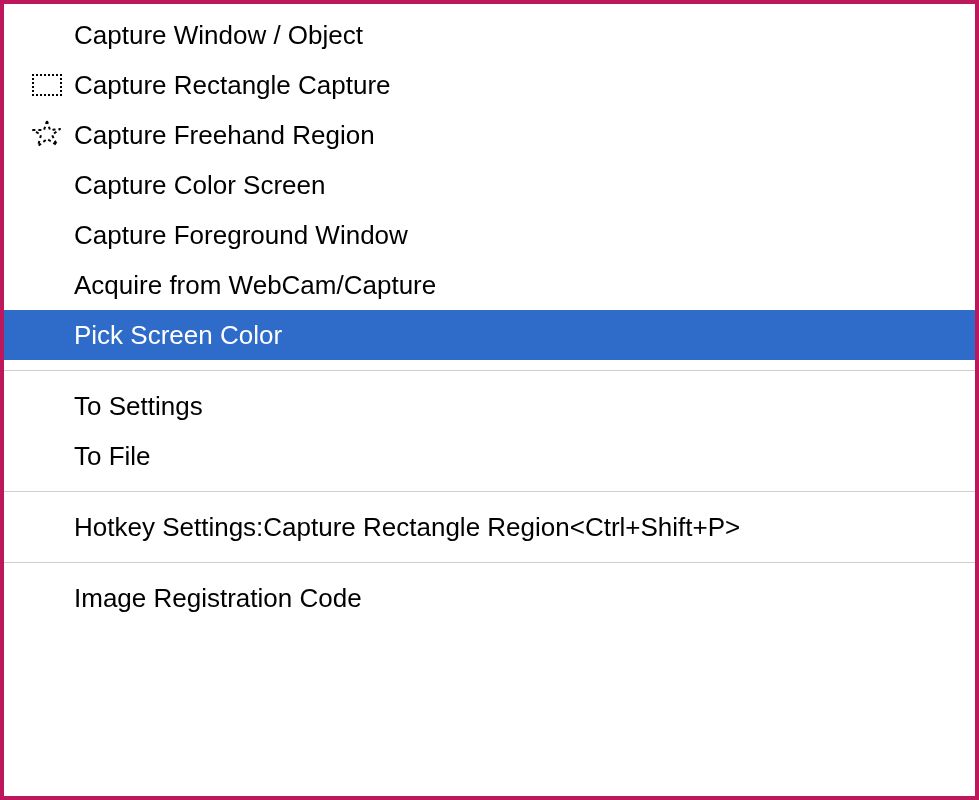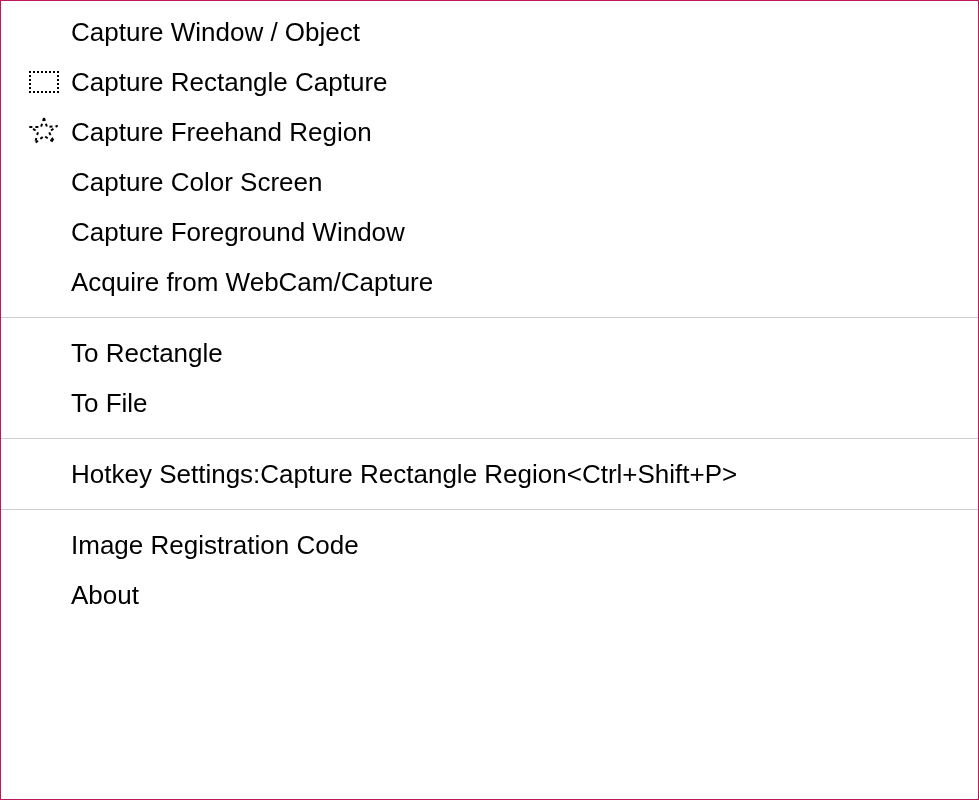--- a/index.html
+++ b/index.html
@@ -8,21 +8,21 @@
     font-size: 26px;
     color: #000;
     background: #fff;
     width: 979px;
     height: 800px;
     overflow: hidden;
   }
   .menu {
     width: 979px;
     height: 800px;
-    border: 1px solid #be185d;
+    border: 4px solid #be185d;
     background: #fff;
     padding-top: 6px;
     padding-bottom: 6px;
   }
   .item {
     display: flex;
     align-items: center;
     height: 50px;
     padding-left: 20px;
     cursor: default;
@@ -101,27 +101,31 @@
   <div class="item">
     <span class="icon-slot"></span>
     <span class="label">Capture Foreground Window</span>
   </div>
 
   <div class="item">
     <span class="icon-slot"></span>
     <span class="label">Acquire from WebCam/Capture</span>
   </div>
 
+  <div class="item selected">
+    <span class="icon-slot"></span>
+    <span class="label">Pick Screen Color</span>
+  </div>
 
   <div class="sep"></div>
 
 
   <div class="item">
     <span class="icon-slot"></span>
-    <span class="label">To Rectangle</span>
+    <span class="label">To Settings</span>
   </div>
 
   <div class="item">
     <span class="icon-slot"></span>
     <span class="label">To File</span>
   </div>
 
   <div class="sep"></div>
 
   <div class="item">
@@ -129,18 +133,14 @@
     <span class="label">Hotkey Settings:Capture Rectangle Region&lt;Ctrl+Shift+P&gt;</span>
   </div>
 
   <div class="sep"></div>
 
   <div class="item">
     <span class="icon-slot"></span>
     <span class="label">Image Registration Code</span>
   </div>
 
-  <div class="item">
-    <span class="icon-slot"></span>
-    <span class="label">About</span>
-  </div>
 
 </div>
 
 </body></html>

